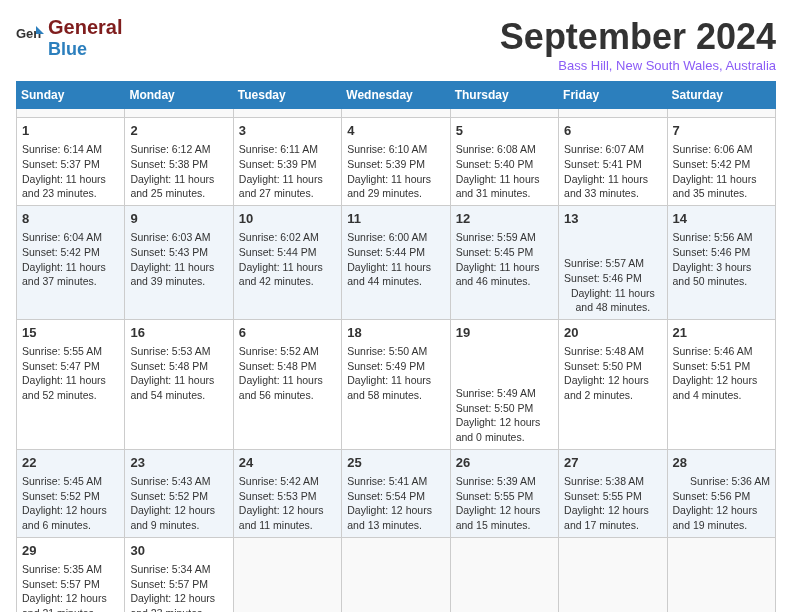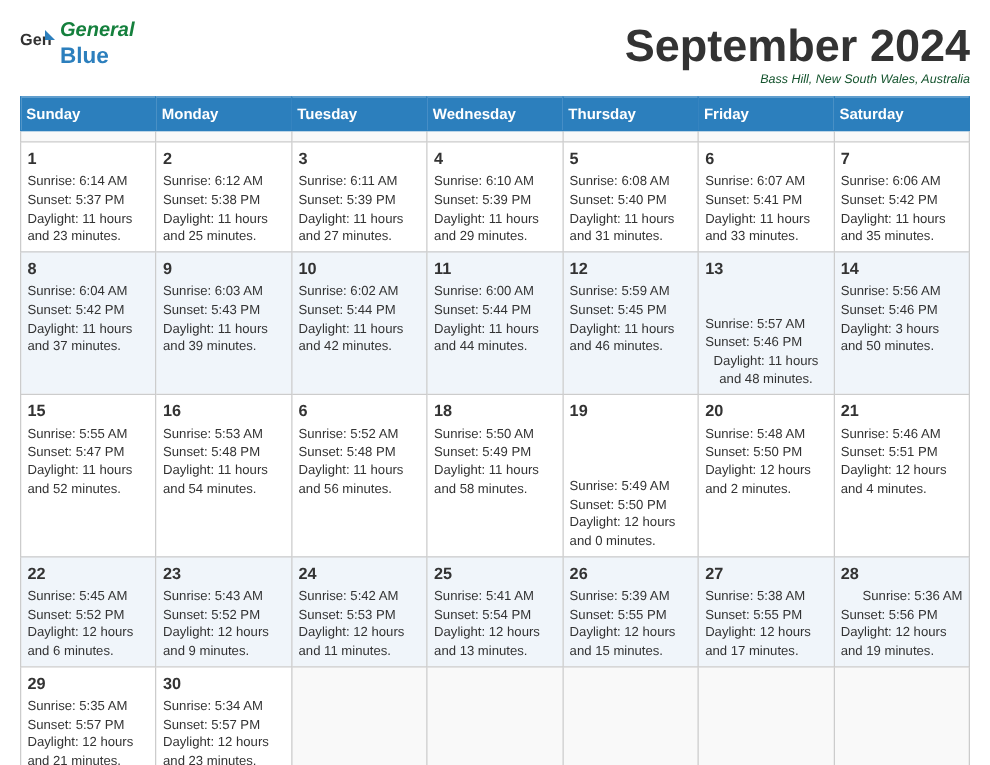--- a/index.html
+++ b/index.html
@@ -28,23 +28,22 @@
     .title-area {
       text-align: right;
       margin-left: 12px;
     }
     .month-title {
       font-size: 36px;
       font-weight: bold;
       color: #333;
     }
     .location-subtitle {
-      font-size: 10px;
-      color: #14532d;
-      font-style: italic;
+      font-size: 13px;
+      color: #8b5cf6;
     }
     table {
       width: 100%;
       border-collapse: collapse;
       font-size: 10.5px;
     }
     thead tr th {
       background-color: #2c7fbd;
       color: white;
       padding: 6px 4px;
@@ -84,21 +83,21 @@
 </head>
 <body>
 
 <div class="header-area">
   <div class="logo">
     <svg class="logo-icon" viewBox="0 0 28 28">
       <text x="0" y="14" font-size="13" font-weight="bold" fill="#333">Gen</text>
       <polygon points="20,2 28,10 20,10" fill="#2c7fbd"></polygon>
     </svg>
     <div>
-      <span style="font-size:16px;font-weight:bold;color:#15803d;font-style:italic;">General</span><br>
+      <span style="font-size:20px;font-weight:bold;color:#7f1d1d;">General</span><br>
       <span style="font-size:18px;font-weight:bold;color:#2c7fbd;">Blue</span>
     </div>
   </div>
   <div class="title-area">
     <div class="month-title">September 2024</div>
     <div class="location-subtitle">Bass Hill, New South Wales, Australia</div>
   </div>
 </div>
 
 <table>

